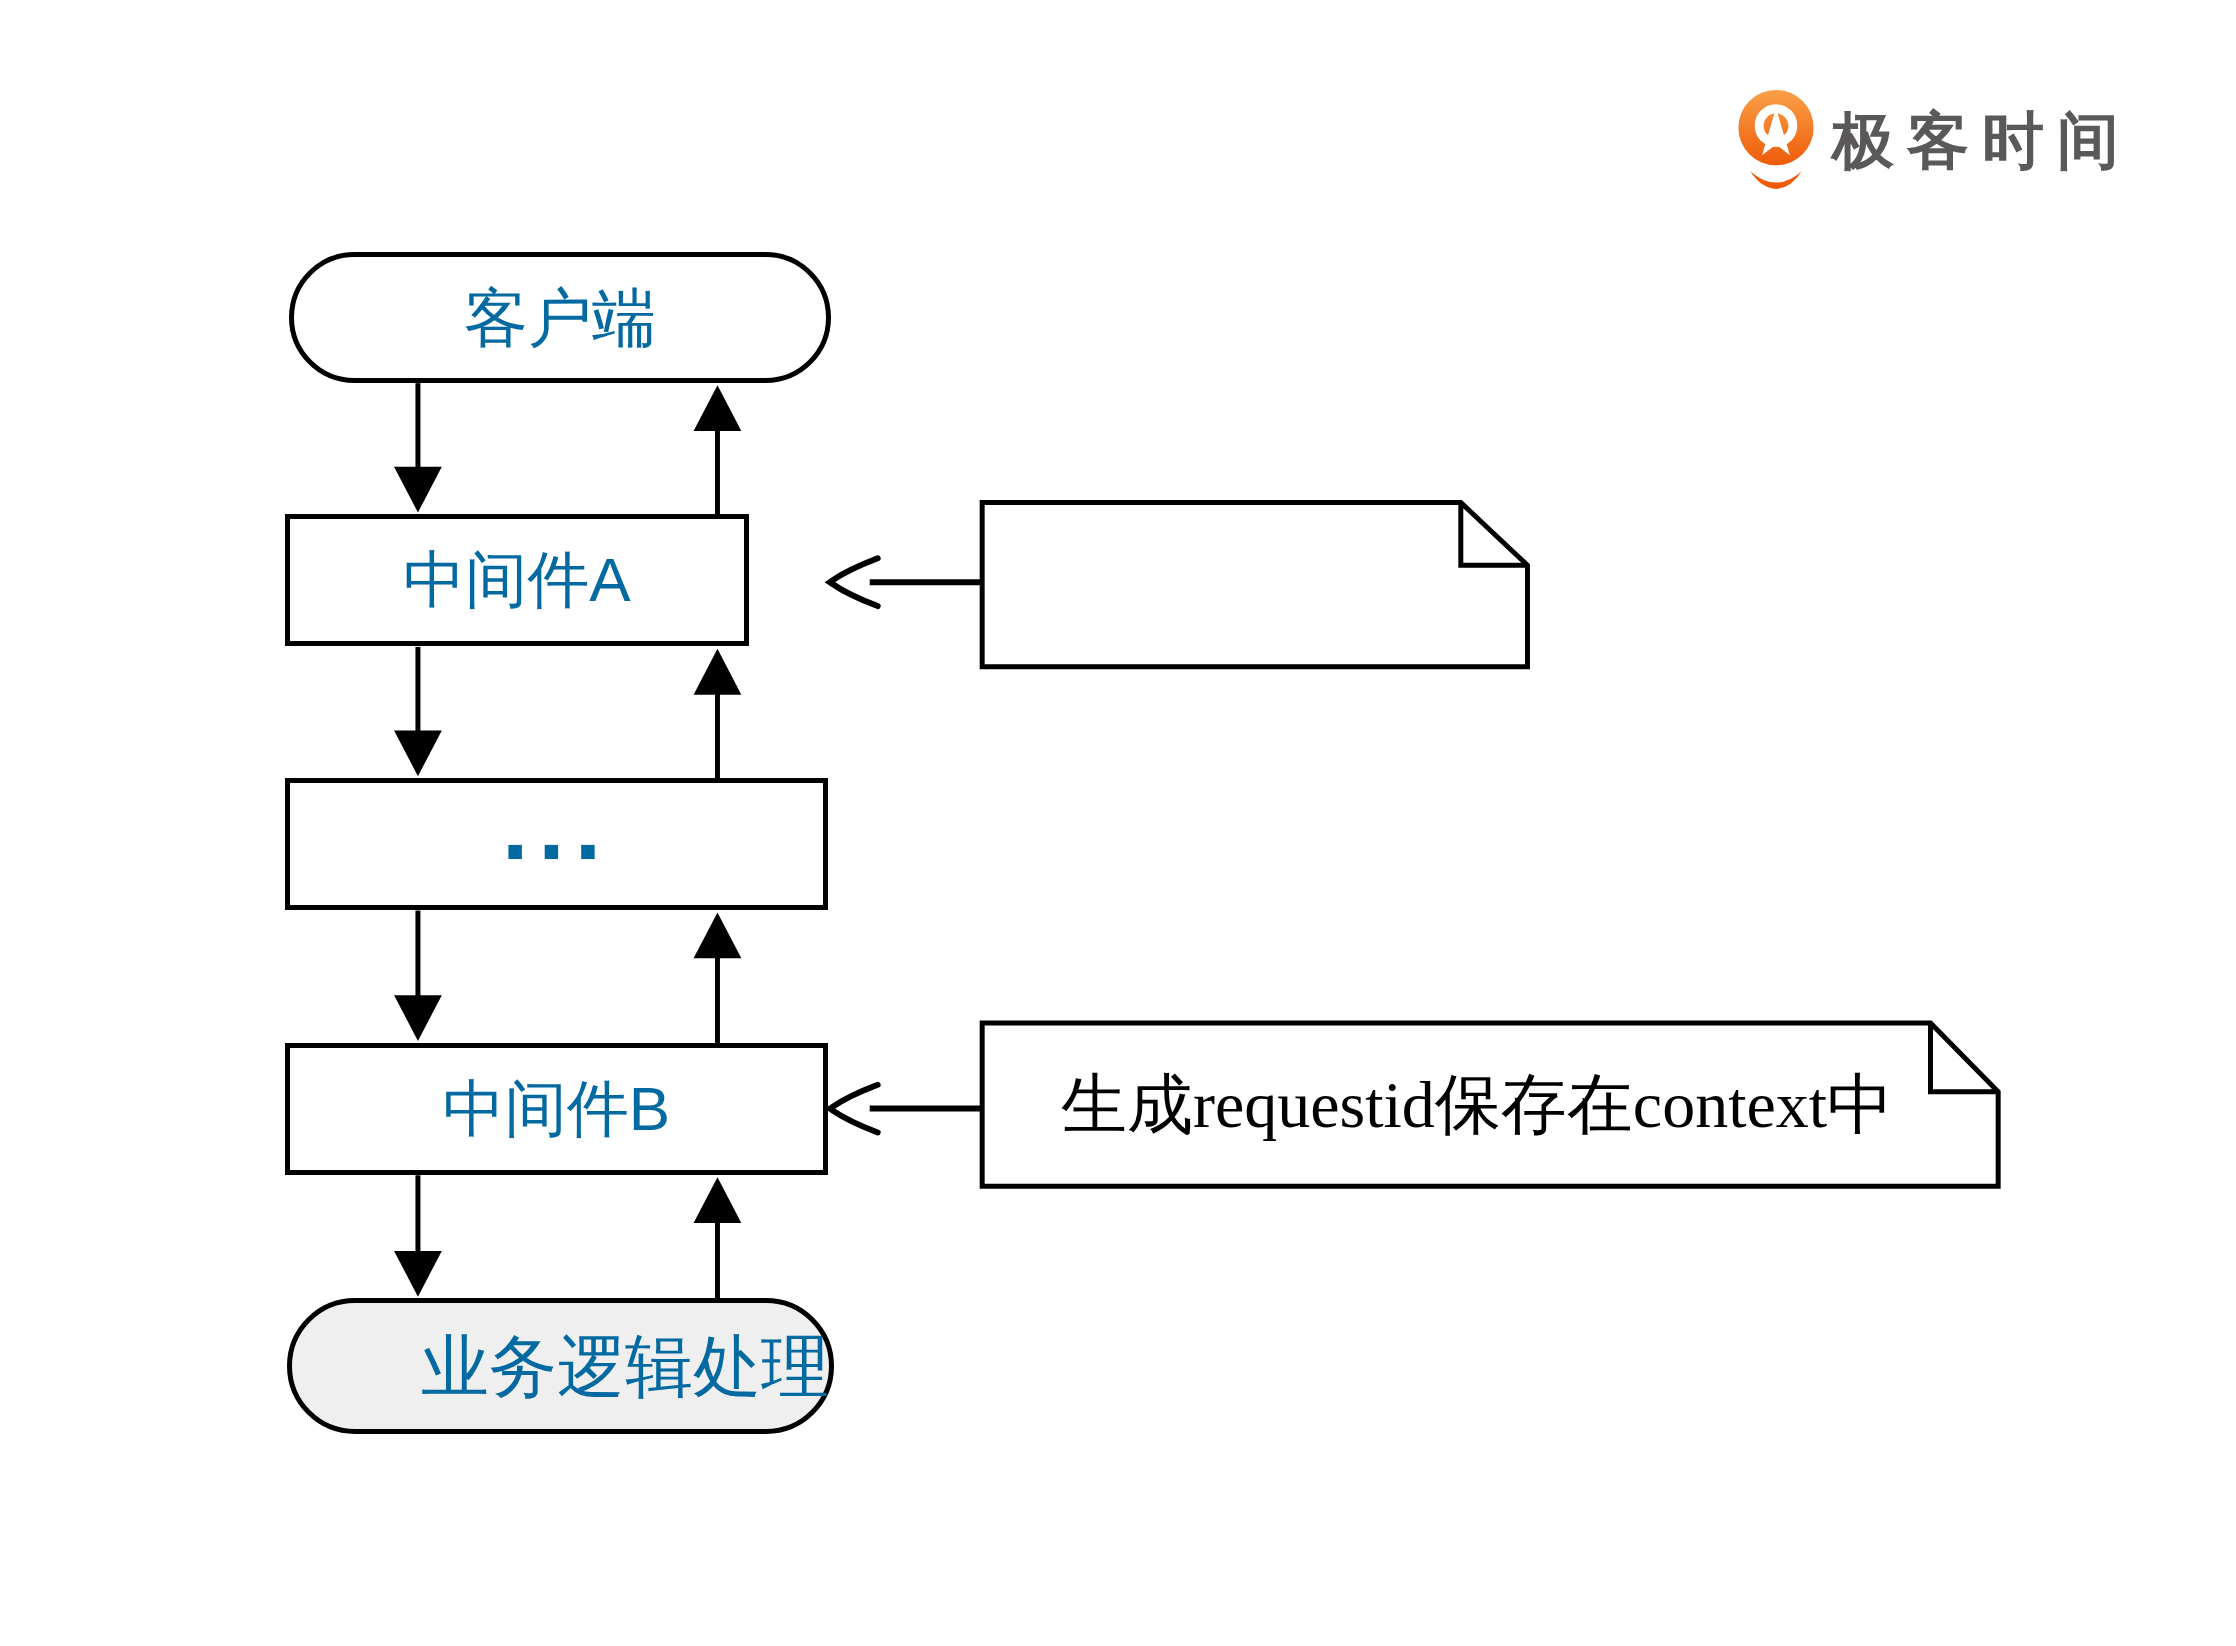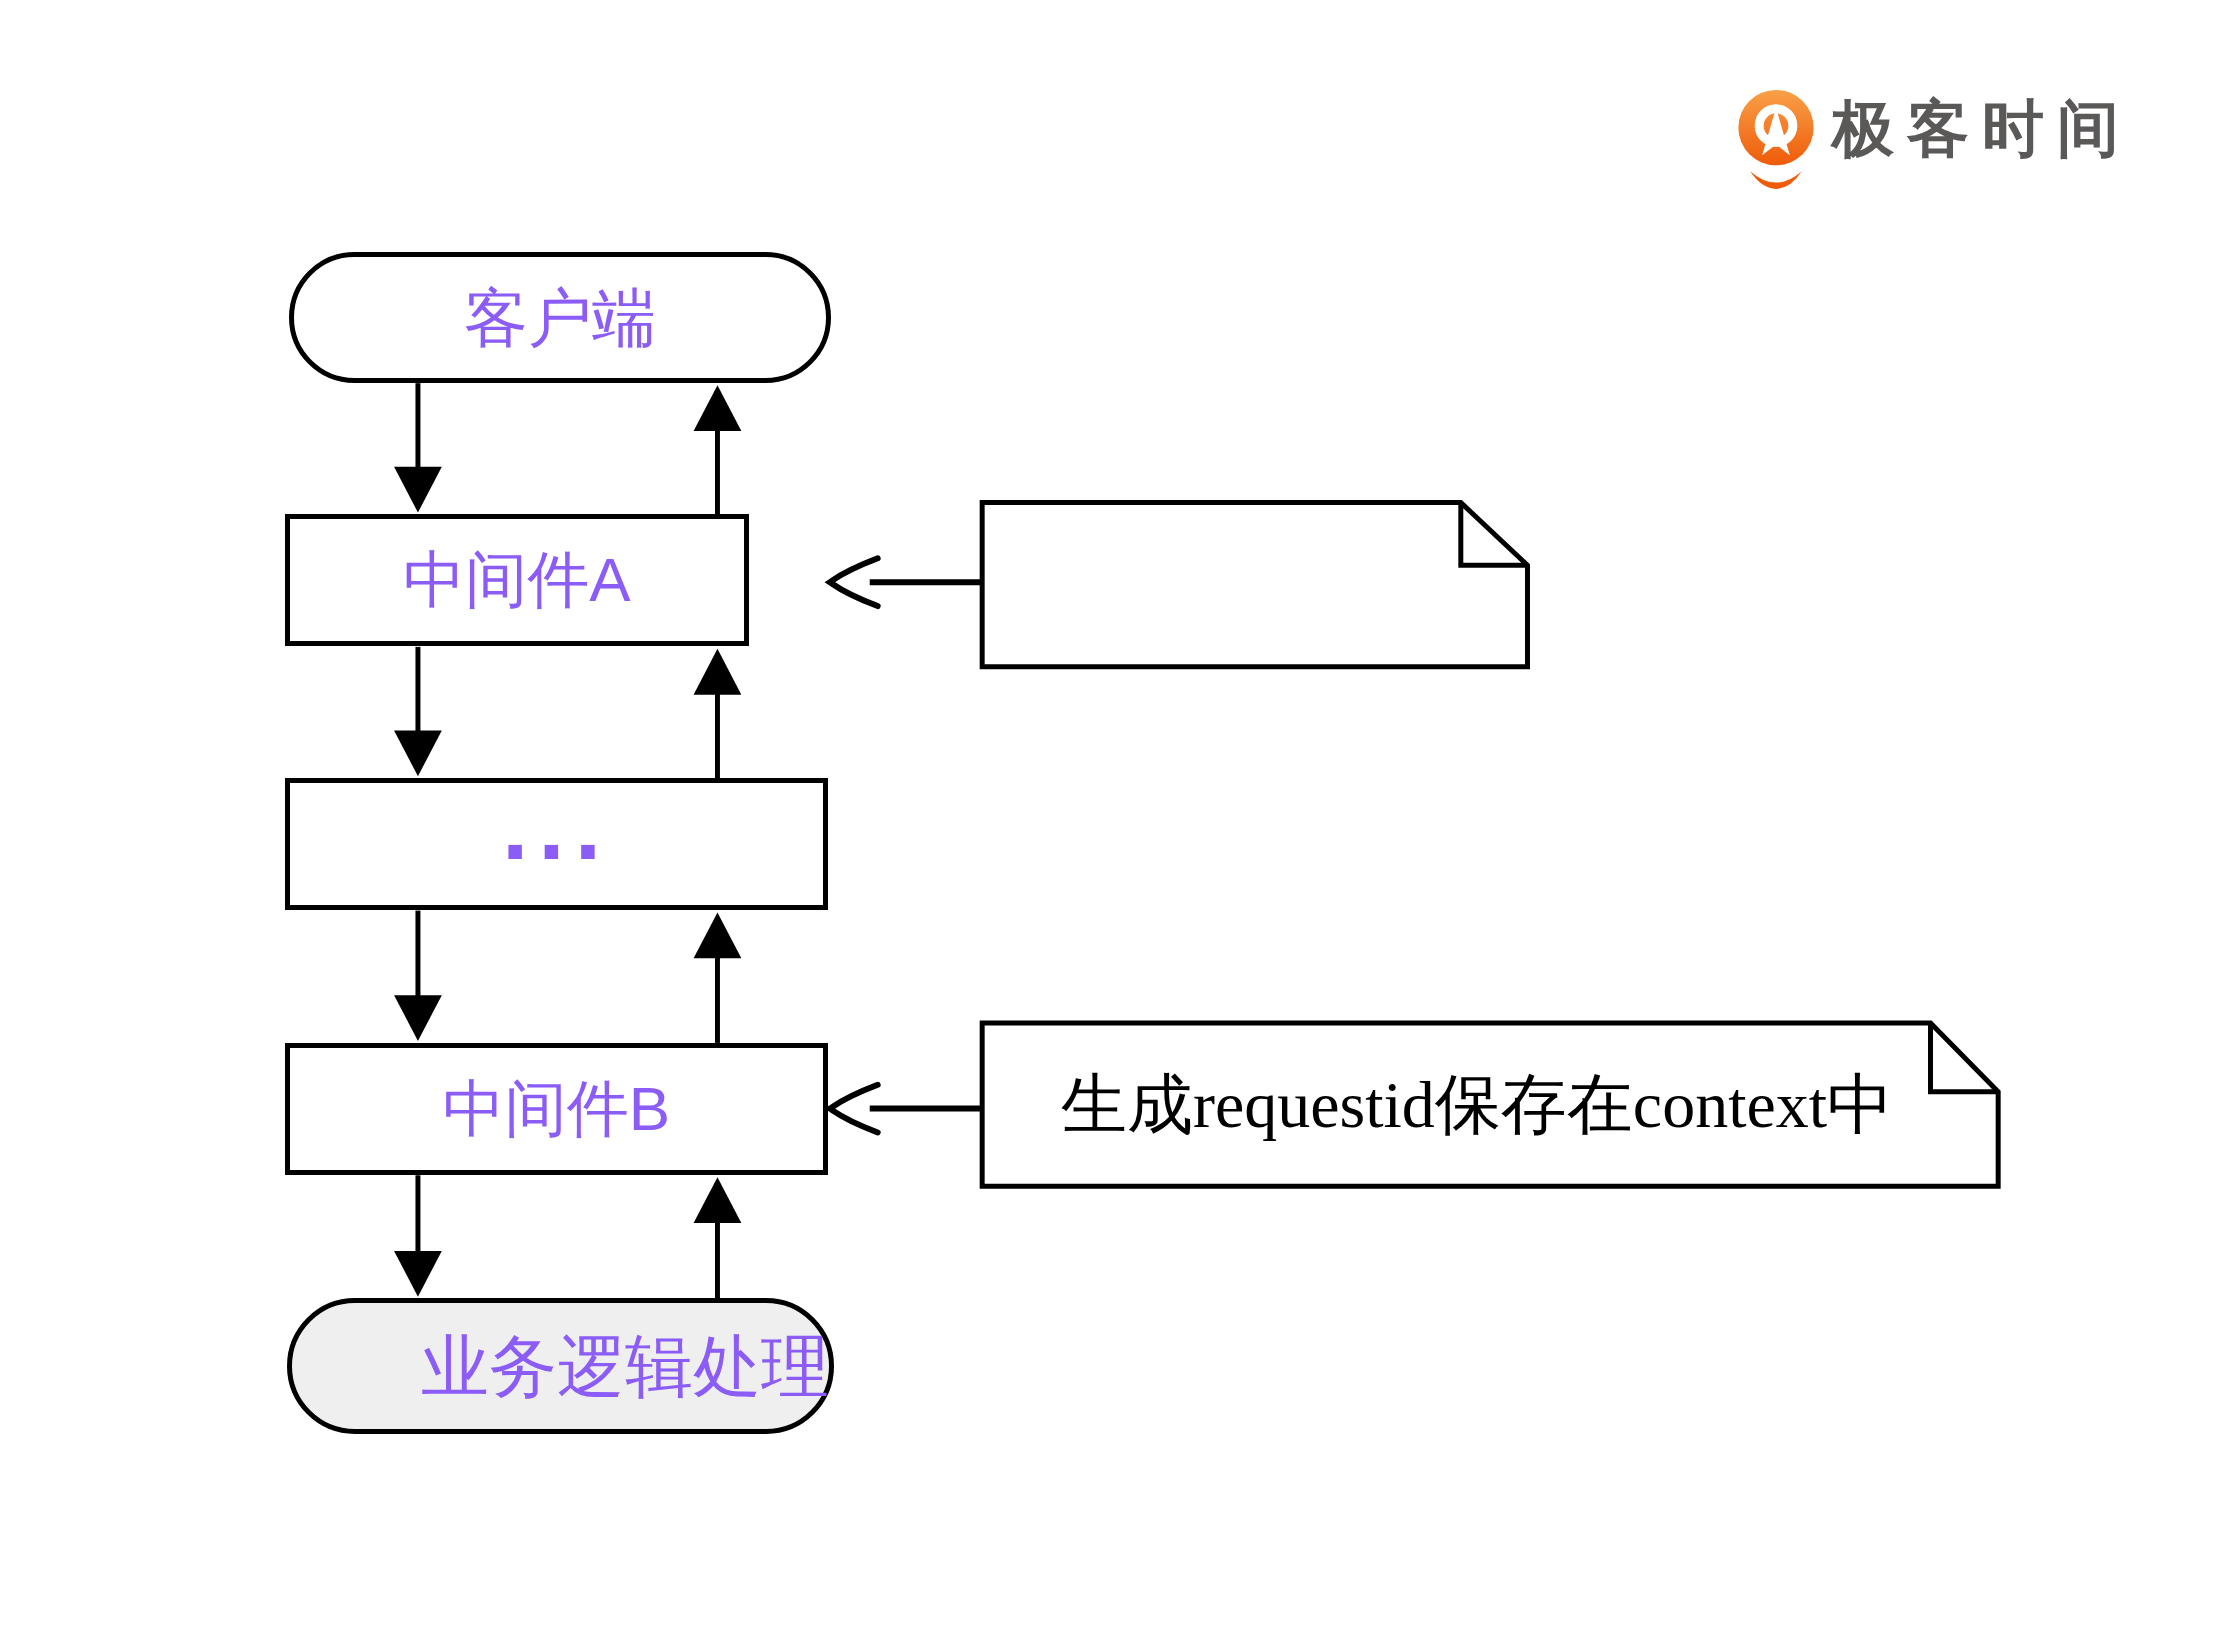--- a/index.html
+++ b/index.html
@@ -5,41 +5,41 @@
   html,body{margin:0;padding:0;background:#ffffff;}
   body{
     width:2237px;height:1647px;position:relative;overflow:hidden;
     font-family:"Liberation Sans", sans-serif;
     -webkit-font-smoothing:antialiased;
   }
   .stage{position:absolute;inset:0;}
   svg.connectors{position:absolute;left:0;top:0;z-index:1;}
   .node{
     position:absolute;z-index:2;box-sizing:border-box;
-    border:5px solid #000;background:#fff;color:#8b5cf6;
+    border:5px solid #000;background:#fff;color:#0369a1;
     display:flex;align-items:center;justify-content:center;
     text-align:center;line-height:1;
   }
   .node-client{left:289px;top:252px;width:542px;height:131px;border-radius:66px;font-size:64px;}
   .node-rect-a{left:285px;top:514px;width:464px;height:132px;font-size:62px;}
   .node-rect-dots{left:285px;top:778px;width:543px;height:132px;font-size:95px;font-weight:700;letter-spacing:10px;}
   .node-rect-dots .dots-label{transform:translateY(-18px);}
   .node-rect-b{left:285px;top:1043px;width:543px;height:132px;font-size:62px;}
   .node-logic{left:287px;top:1298px;width:547px;height:136px;border-radius:69px;background:#EFEFEF;font-size:68px;justify-content:flex-end;}
   .note-label{
     position:absolute;z-index:3;box-sizing:border-box;color:#000;
     display:flex;align-items:center;justify-content:center;
     text-align:center;line-height:1;font-size:66px;background:transparent;
   }
   .note-label-1{left:982px;top:502px;width:545px;height:164px;padding-right:44px;}
   .note-label-2{left:982px;top:1023px;width:1016px;height:163px;padding-right:26px;font-family:Liberation Serif, serif;}
   .brand{position:absolute;z-index:4;left:1736px;top:88px;display:flex;align-items:flex-start;}
   .brand-icon{width:80px;height:107px;display:block;}
   .brand-text{
-    margin-left:16px;margin-top:10px;font-size:62px;font-weight:700;
+    margin-left:16px;margin-top:22px;font-size:62px;font-weight:700;
     color:#5B5858;letter-spacing:13px;white-space:nowrap;line-height:1;
   }
 </style>
 </head>
 <body>
 
 <div class="stage">
 
   <svg class="connectors" width="2237" height="1647" viewBox="0 0 2248 1655">
 

